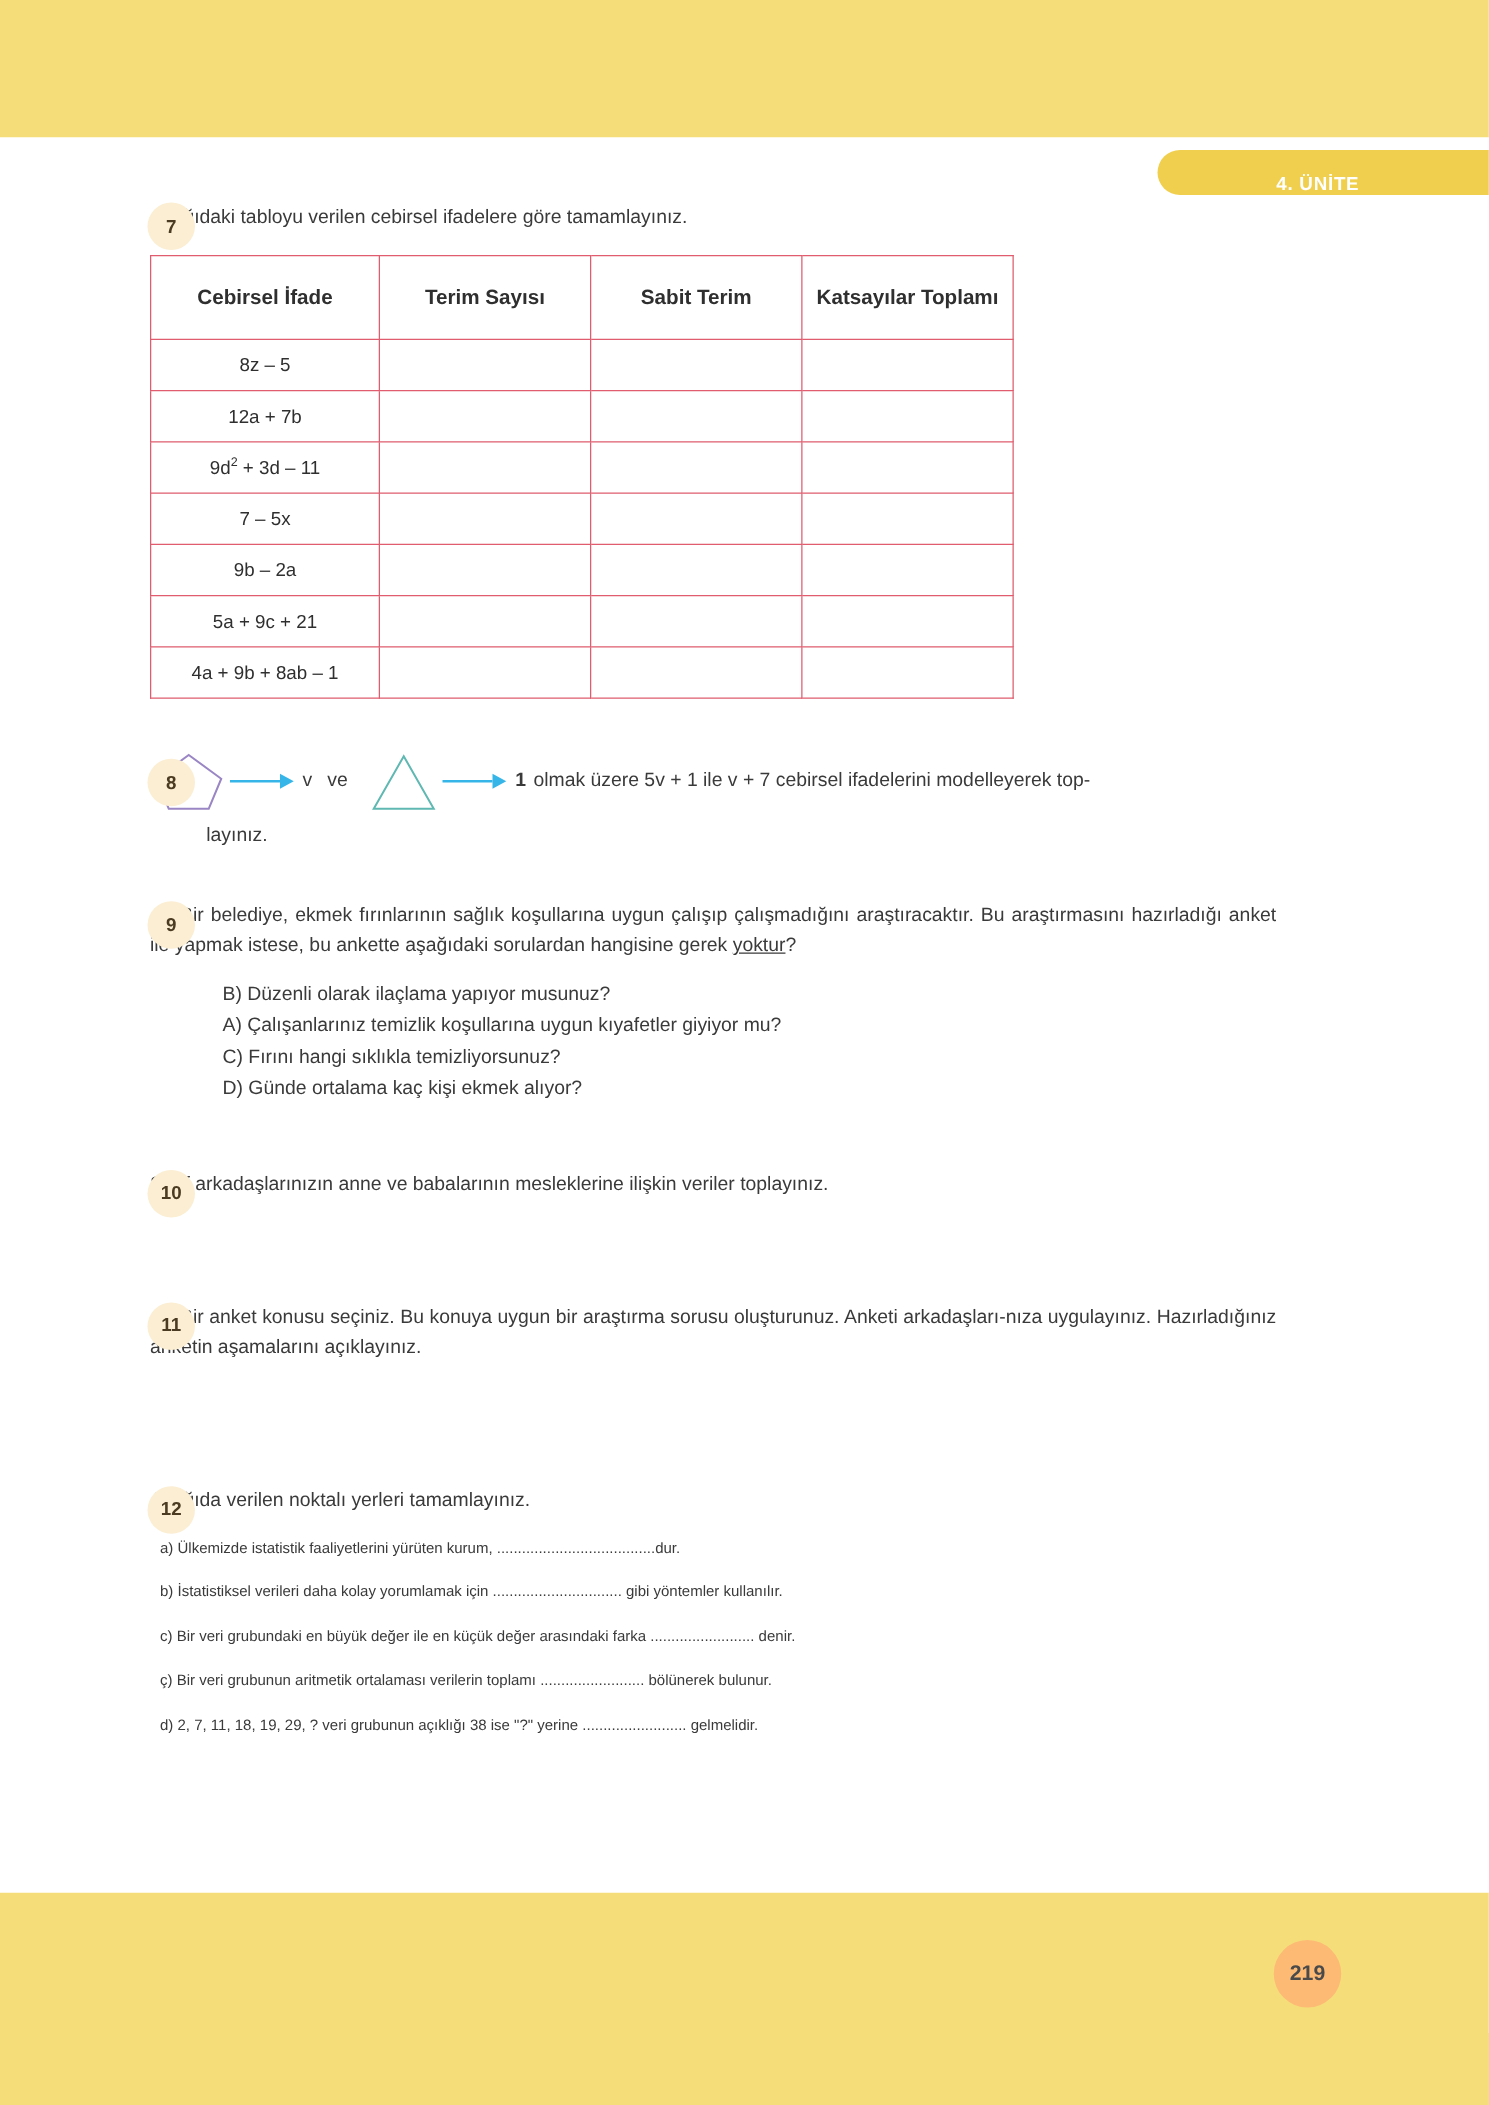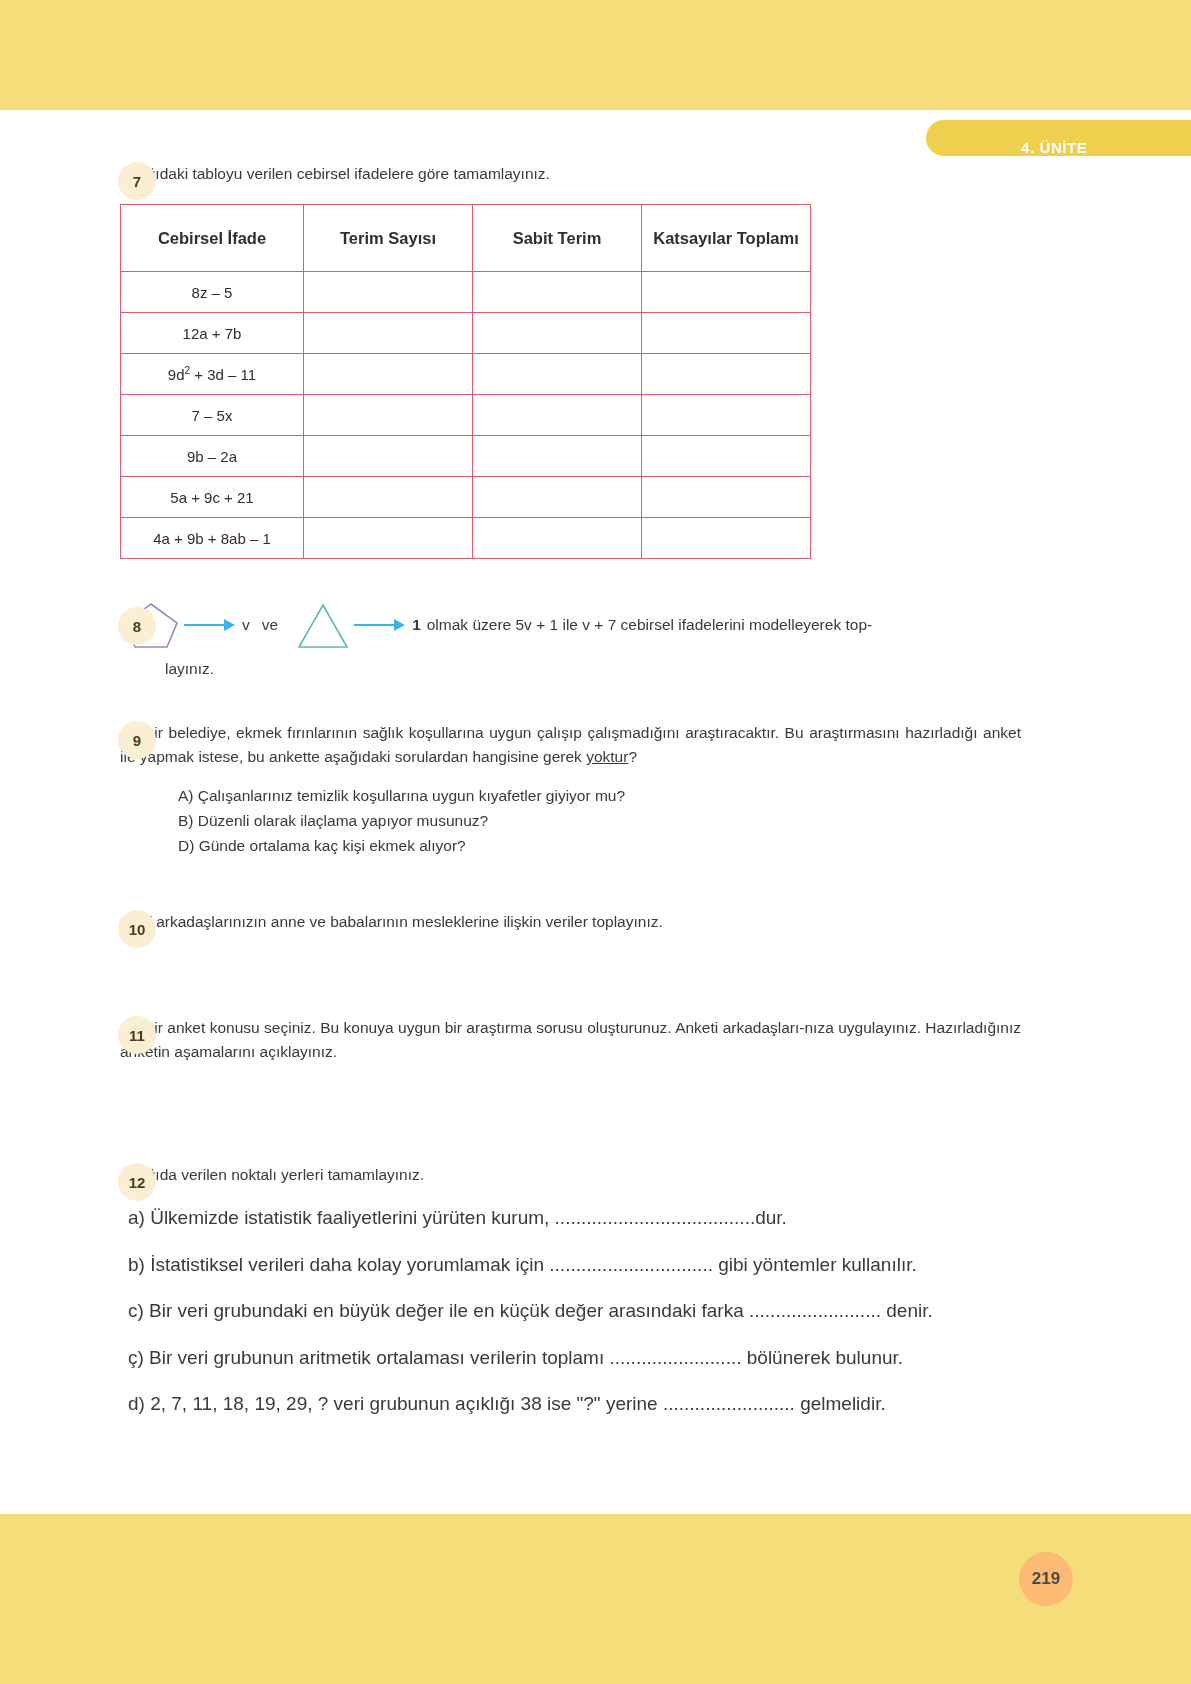--- a/index.html
+++ b/index.html
@@ -160,21 +160,21 @@
   .option-line {
     font-size: 15.5px;
     line-height: 1.62;
     color: #3a3a3a;
   }
   .underline-word { text-decoration: underline; }
 
   
   .blanks { margin-top: 16px; padding-left: 8px; }
   .blank-line {
-    font-size: 19px;
+    font-size: 12px;
     line-height: 1.55;
     color: #3a3a3a;
     margin-bottom: 17px;
   }
 
   
   .page-number {
     position: absolute;
     right: 118px;
     bottom: 78px;
@@ -300,22 +300,23 @@
   </div>
 
   <div class="sp-40"></div>
 
   <div class="qblock" style="padding-right:170px;">
     <div class="qnum">9</div>
     <div class="qtext first-indent">
       <span>Bir belediye, ekmek fırınlarının sağlık koşullarına uygun çalışıp çalışmadığını araştıracaktır. Bu araştırmasını hazırladığı anket ile yapmak istese, bu ankette aşağıdaki sorulardan hangisine gerek </span><span class="underline-word">yoktur</span><span>?</span>
     </div>
     <div class="options">
+      <div class="option-line">B) Düzenli olarak ilaçlama yapıyor musunuz?</div>
       <div class="option-line">A) Çalışanlarınız temizlik koşullarına uygun kıyafetler giyiyor mu?</div>
-      <div class="option-line">B) Düzenli olarak ilaçlama yapıyor musunuz?</div>
+      <div class="option-line">C) Fırını hangi sıklıkla temizliyorsunuz?</div>
       <div class="option-line">D) Günde ortalama kaç kişi ekmek alıyor?</div>
     </div>
   </div>
 
   <div class="sp-52"></div>
 
   <div class="qblock">
     <div class="qnum">10</div>
     <div class="qtext">Sınıf arkadaşlarınızın anne ve babalarının mesleklerine ilişkin veriler toplayınız.</div>
   </div>

